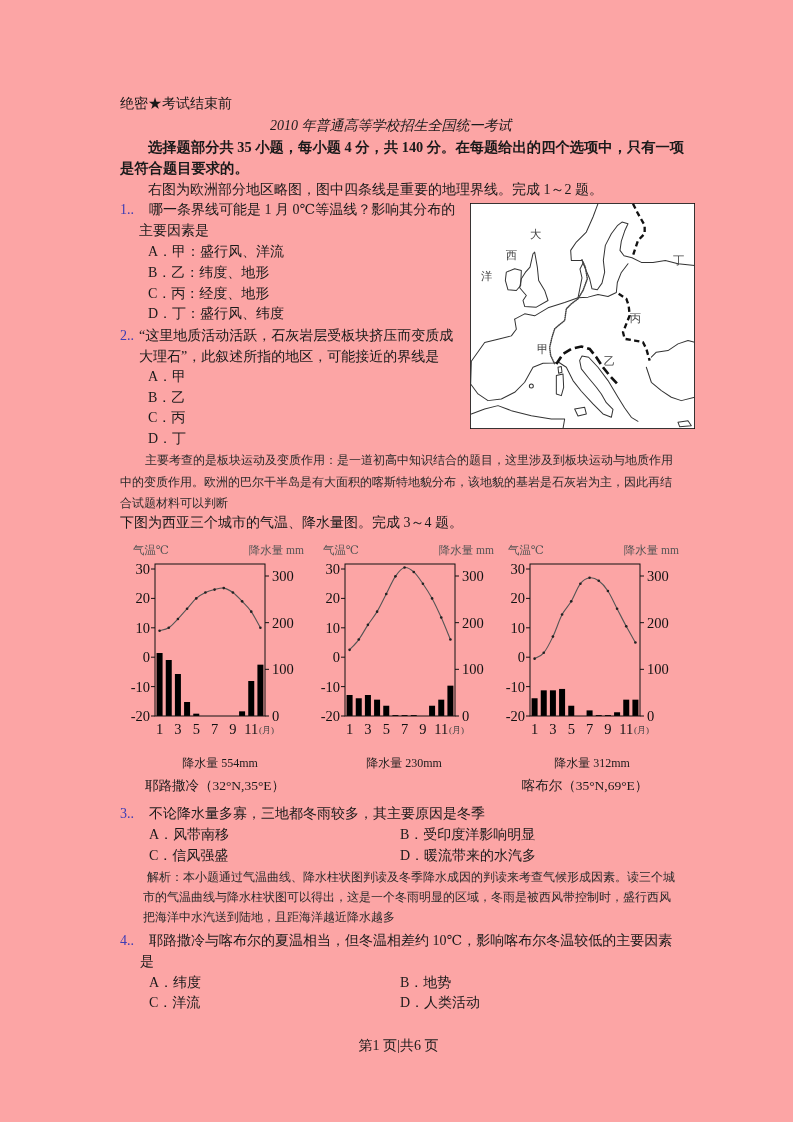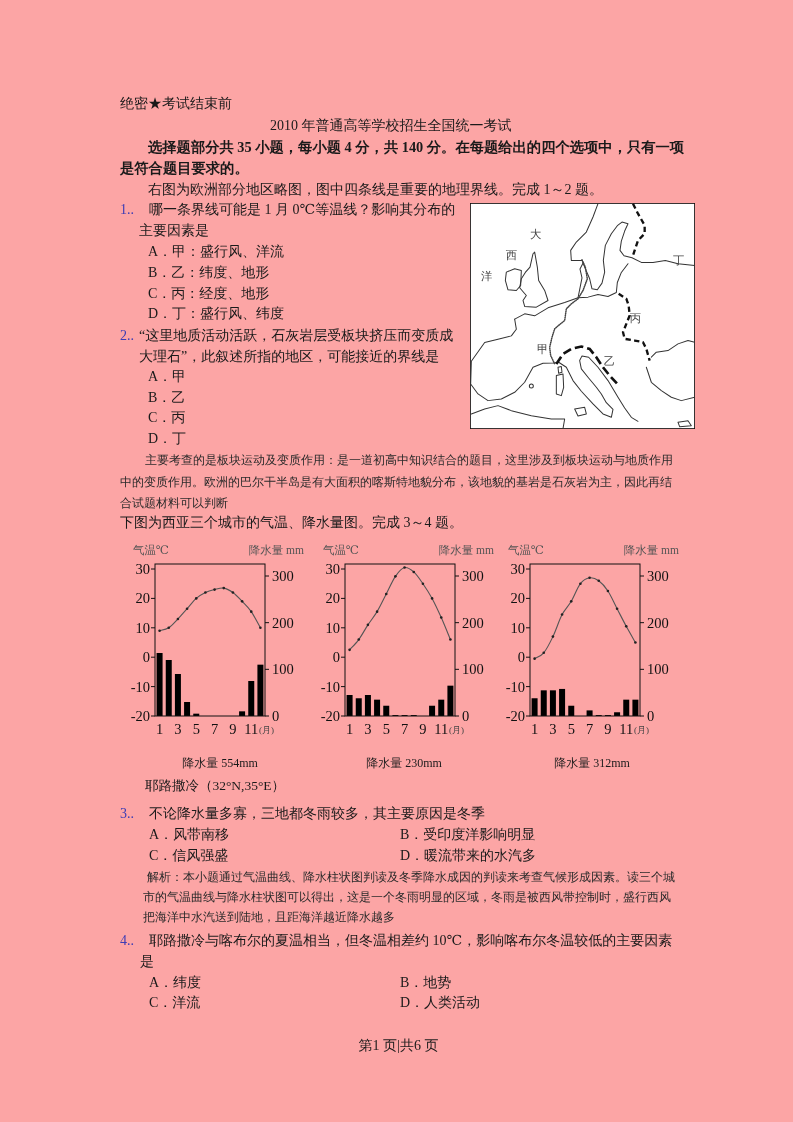--- a/index.html
+++ b/index.html
@@ -30,21 +30,21 @@
   .bd-yi { fill: none; stroke: #111; stroke-width: 8; stroke-dasharray: 26 12; }
   .bd-bing { fill: none; stroke: #111; stroke-width: 7; stroke-dasharray: 16 10; }
   .map-label { font-family: "Liberation Serif", "DejaVu Serif", serif; font-size: 34px; fill: #444; text-anchor: middle; }
 </style>
 </head>
 <body>
 
 <div id="page">
 
   <div class="ln" style="left:120px; top:94px;">绝密★考试结束前</div>
-  <div class="ln" style="left:270px; top:116px;">2010 年普通高等学校招生全国统一考试</div>
+  <div class="ln" style="left:270px; top:116px;font-style:italic;">2010 年普通高等学校招生全国统一考试</div>
   <div class="ln bold" style="left:148px; top:137px;">选择题部分共 35 小题，每小题 4 分，共 140 分。在每题给出的四个选项中，只有一项</div>
   <div class="ln bold" style="left:120px; top:158px;">是符合题目要求的。</div>
   <div class="ln" style="left:148px; top:180px;">右图为欧洲部分地区略图，图中四条线是重要的地理界线。完成 1～2 题。</div>
 
   <div>
     <span class="qnum" style="top:200px;">1..</span>
     <span class="qtext" style="left:149px; top:200px;">哪一条界线可能是 1 月 0℃等温线？影响其分布的</span>
     <span class="qtext" style="left:139px; top:221px;text-align:right;">主要因素是</span>
     <span class="qtext" style="left:148px; top:242px;">A．甲：盛行风、洋流</span>
     <span class="qtext" style="left:148px; top:263px;">B．乙：纬度、地形</span>
@@ -262,20 +262,21 @@
       <circle cx="117.91666666666667" cy="51.05" r="1.3" class="ch-dot"></circle>
       <circle cx="127.08333333333333" cy="68.69" r="1.3" class="ch-dot"></circle>
       <circle cx="136.25" cy="86.33" r="1.3" class="ch-dot"></circle>
       <circle cx="145.41666666666669" cy="102.5" r="1.3" class="ch-dot"></circle>
     </svg>
 
   <div class="caption cap-sub" style="left:120px; top:753px;">降水量 554mm</div>
   <div class="caption cap-title" style="left:115px; top:776px;">耶路撒冷（32°N,35°E）</div>
   <div class="caption cap-sub" style="left:304px; top:753px;">降水量 230mm</div>
   <div class="caption cap-sub" style="left:492px; top:753px;">降水量 312mm</div>
+  <div class="caption cap-title" style="left:485px; top:776px;">喀布尔（35°N,69°E）</div>
 
   <div>
     <span class="qnum" style="top:804px;">3..</span>
     <span class="qtext" style="left:149px; top:804px;">不论降水量多寡，三地都冬雨较多，其主要原因是冬季</span>
     <span class="qtext" style="left:149px; top:825px;">A．风带南移</span>
     <span class="qtext" style="left:400px; top:825px;">B．受印度洋影响明显</span>
     <span class="qtext" style="left:149px; top:846px;">C．信风强盛</span>
     <span class="qtext" style="left:400px; top:846px;">D．暖流带来的水汽多</span>
     <div class="ln small" style="left:147px; top:867px;">解析：本小题通过气温曲线、降水柱状图判读及冬季降水成因的判读来考查气候形成因素。读三个城</div>
     <div class="ln small" style="left:143px; top:887px;">市的气温曲线与降水柱状图可以得出，这是一个冬雨明显的区域，冬雨是被西风带控制时，盛行西风</div>

